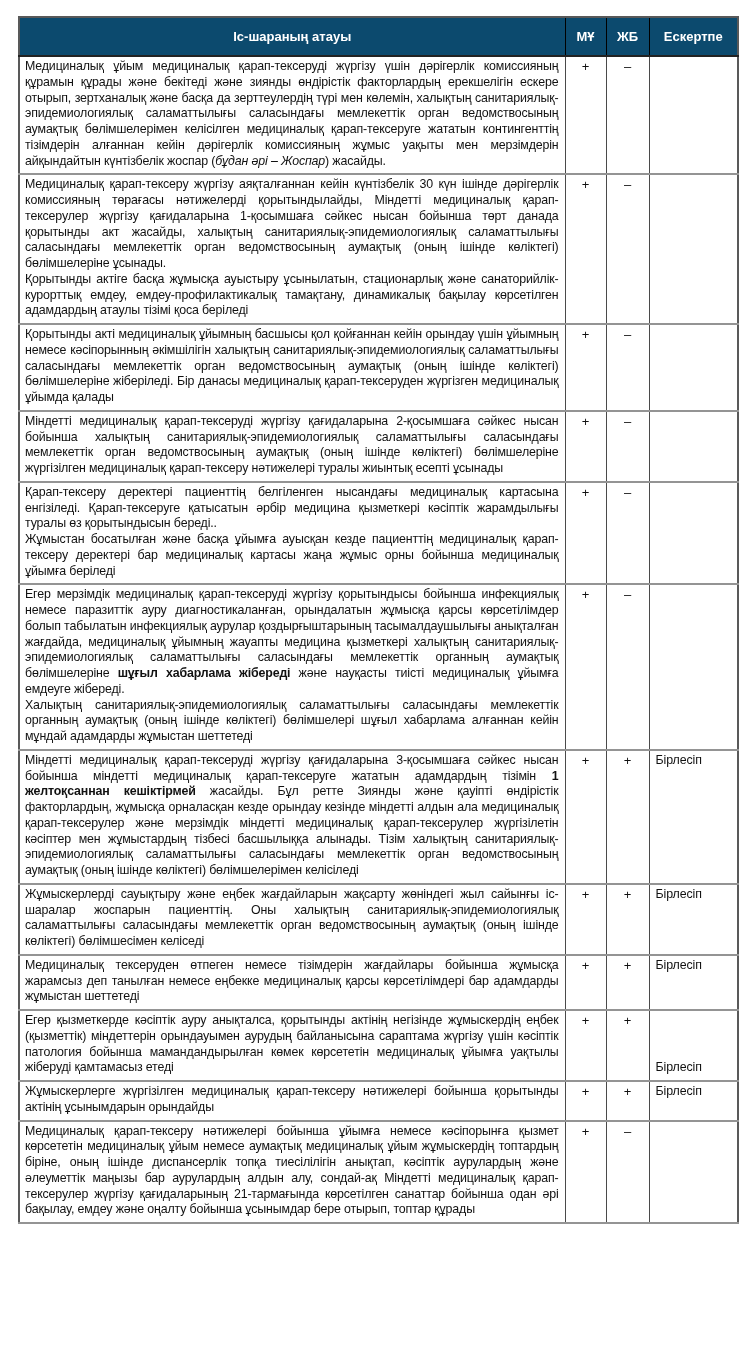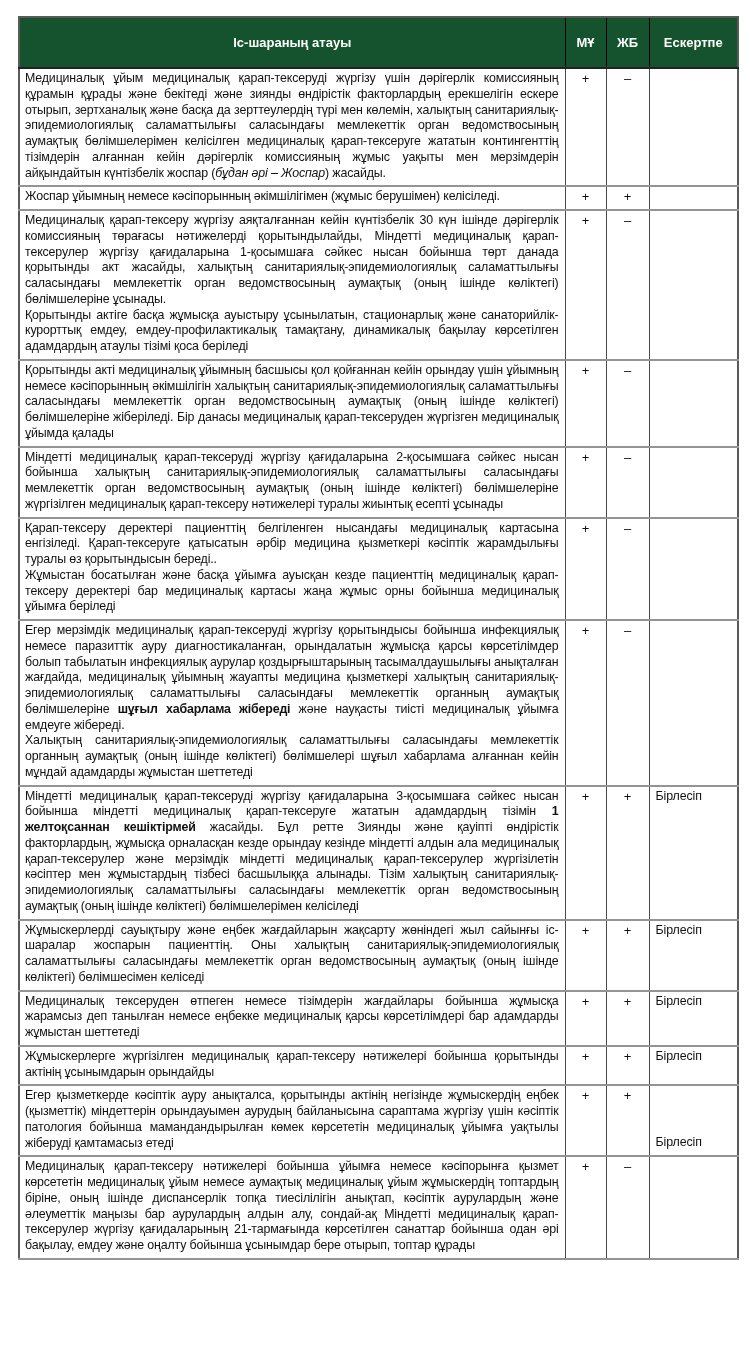--- a/index.html
+++ b/index.html
@@ -14,25 +14,25 @@
   table.doc-table{
     position:absolute;
     left:18px;
     top:16px;
     width:719px;
     table-layout:fixed;
     border-collapse:collapse;
     border:2px solid #595959;
   }
   table.doc-table thead th{
-    background:#14532d;
+    background:#0c4a6e;
     color:#ffffff;
     font-weight:bold;
     font-size:13px;
-    padding:17px 2px;
+    padding:11px 2px;
     border:1px solid #000000;
     border-bottom:2px solid #222222;
     text-align:center;
     letter-spacing:0px;
   }
   table.doc-table tbody td{
     border-left:1px solid #4a4a4a;
     border-right:1px solid #4a4a4a;
     border-top:2px solid #949494;
     border-bottom:2px solid #949494;
@@ -81,28 +81,20 @@
         <th>Ескертпе</th>
       </tr>
     </thead>
     <tbody>
         <tr>
           <td class="activity">
             <p><span>Медициналық ұйым медициналық қарап-тексеруді жүргізу үшін дәрігерлік комиссияның құрамын құрады және бекітеді және зиянды өндірістік факторлардың ерекшелігін ескере отырып, зертханалық және басқа да зерттеулердің түрі мен көлемін, халықтың санитариялық-эпидемиологиялық саламаттылығы саласындағы мемлекеттік орган ведомствосының аумақтық бөлімшелерімен келісілген медициналық қарап-тексеруге жататын контингенттің тізімдерін алғаннан кейін дәрігерлік комиссияның жұмыс уақыты мен мерзімдерін айқындайтын күнтізбелік жоспар (</span><span class="i">бұдан әрі – Жоспар</span><span>) жасайды.</span></p>
           </td>
           <td class="mark">+</td>
           <td class="mark">–</td>
-          <td class="note"></td>
-        </tr>
-        <tr>
-          <td class="activity">
-            <p><span>Жоспар ұйымның немесе кәсіпорынның әкімшілігімен (жұмыс берушімен) келісіледі.</span></p>
-          </td>
-          <td class="mark">+</td>
-          <td class="mark">+</td>
           <td class="note"></td>
         </tr>
         <tr>
           <td class="activity">
             <p><span>Медициналық қарап-тексеру жүргізу аяқталғаннан кейін  күнтізбелік 30 күн ішінде дәрігерлік комиссияның төрағасы нәтижелерді қорытындылайды, Міндетті медициналық қарап-тексерулер жүргізу қағидаларына 1-қосымшаға сәйкес нысан бойынша төрт данада қорытынды акт жасайды, халықтың санитариялық-эпидемиологиялық саламаттылығы саласындағы мемлекеттік орган ведомствосының аумақтық (оның ішінде көліктегі) бөлімшелеріне ұсынады.</span></p>
             <p><span>Қорытынды актіге басқа жұмысқа ауыстыру ұсынылатын, стационарлық және санаторийлік-курорттық емдеу, емдеу-профилактикалық тамақтану, динамикалық бақылау көрсетілген адамдардың атаулы тізімі қоса беріледі</span></p>
           </td>
           <td class="mark">+</td>
           <td class="mark">–</td>
           <td class="note"></td>
@@ -160,33 +152,33 @@
         <tr>
           <td class="activity">
             <p><span>Медициналық тексеруден өтпеген немесе тізімдерін жағдайлары бойынша жұмысқа жарамсыз деп танылған немесе еңбекке медициналық қарсы көрсетілімдері бар адамдарды жұмыстан шеттетеді</span></p>
           </td>
           <td class="mark">+</td>
           <td class="mark">+</td>
           <td class="note">Бірлесіп</td>
         </tr>
         <tr>
           <td class="activity">
+            <p><span>Егер қызметкерде кәсіптік ауру анықталса, қорытынды актінің негізінде жұмыскердің еңбек (қызметтік) міндеттерін орындауымен аурудың байланысына сараптама жүргізу үшін кәсіптік патология бойынша мамандандырылған көмек көрсететін медициналық ұйымға уақтылы жіберуді қамтамасыз етеді</span></p>
+          </td>
+          <td class="mark">+</td>
+          <td class="mark">+</td>
+          <td class="note low">Бірлесіп</td>
+        </tr>
+        <tr>
+          <td class="activity">
             <p><span>Жұмыскерлерге жүргізілген медициналық қарап-тексеру нәтижелері бойынша қорытынды актінің ұсынымдарын орындайды</span></p>
           </td>
           <td class="mark">+</td>
           <td class="mark">+</td>
           <td class="note">Бірлесіп</td>
-        </tr>
-        <tr>
-          <td class="activity">
-            <p><span>Егер қызметкерде кәсіптік ауру анықталса, қорытынды актінің негізінде жұмыскердің еңбек (қызметтік) міндеттерін орындауымен аурудың байланысына сараптама жүргізу үшін кәсіптік патология бойынша мамандандырылған көмек көрсететін медициналық ұйымға уақтылы жіберуді қамтамасыз етеді</span></p>
-          </td>
-          <td class="mark">+</td>
-          <td class="mark">+</td>
-          <td class="note low">Бірлесіп</td>
         </tr>
         <tr>
           <td class="activity">
             <p><span>Медициналық қарап-тексеру нәтижелері бойынша ұйымға немесе кәсіпорынға қызмет көрсететін медициналық ұйым немесе аумақтық медициналық ұйым жұмыскердің топтардың біріне, оның ішінде диспансерлік топқа тиесілілігін анықтап, кәсіптік аурулардың және әлеуметтік маңызы бар аурулардың алдын алу, сондай-ақ Міндетті медициналық қарап-тексерулер жүргізу қағидаларының 21-тармағында көрсетілген санаттар бойынша одан әрі бақылау, емдеу және оңалту бойынша ұсынымдар бере отырып, топтар құрады</span></p>
           </td>
           <td class="mark">+</td>
           <td class="mark">–</td>
           <td class="note"></td>
         </tr>
       </tbody>

